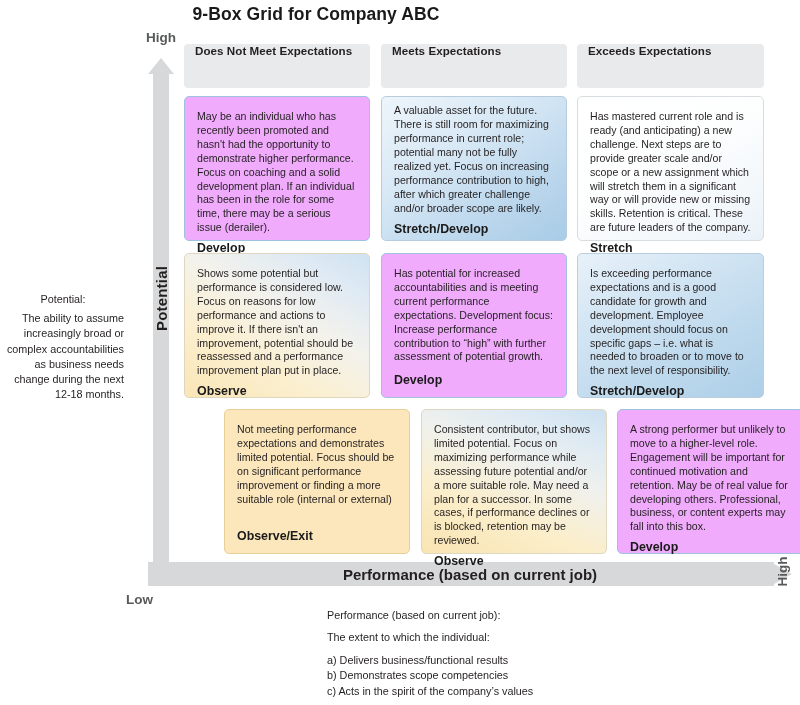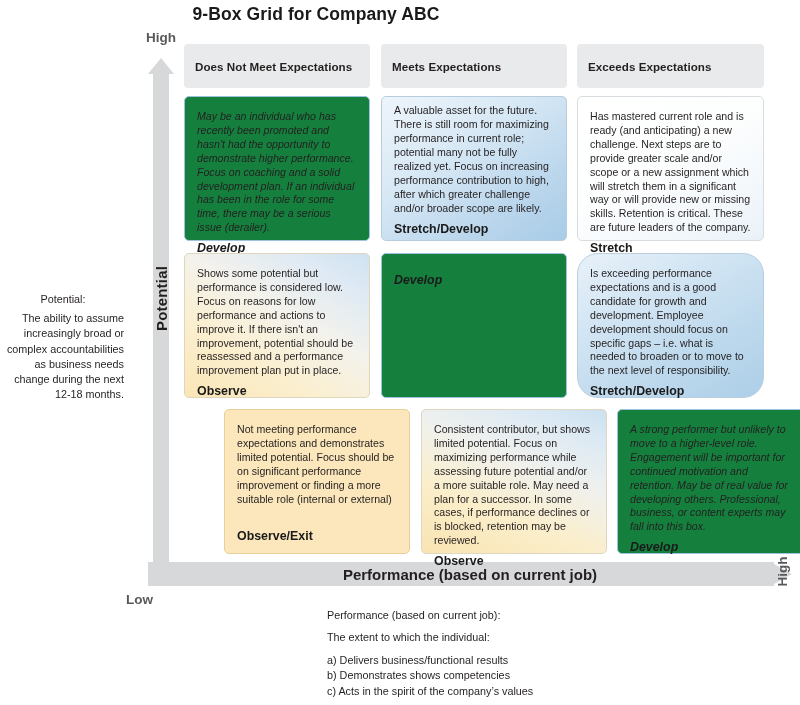--- a/index.html
+++ b/index.html
@@ -126,21 +126,21 @@
     height: 512px;
   }
   .col-header {
     position: absolute;
     top: 0;
     height: 44px;
     background: #e9eaeb;
     border-radius: 4px;
     box-sizing: border-box;
     display: flex;
-    align-items: center;
+    align-items: flex-start;
     padding-left: 11px;
     font-size: 11.6px;
     font-weight: bold;
     color: #231f20;
     letter-spacing: 0.05px;
   }
   .cell {
     position: absolute;
     width: 186px;
     height: 145px;
@@ -167,27 +167,27 @@
   
   .c0 { left: 0px; width: 186px; }
   .c1 { left: 197px; width: 186px; }
   .c2 { left: 393px; width: 187px; }
   
   .r0 { top: 52px; }
   .r1 { top: 209px; }
   .r2 { top: 365px; margin-left: 40px; }
 
   
-  .fill-blue       { background: #15803d; border-color: #9dc3e0; font-style: italic; }
+  .fill-blue       { background: #f0abfc; border-color: #9dc3e0; }
   .fill-blue-grad  { background: linear-gradient(145deg, #eef5fb 0%, #d7e8f5 38%, #b7d4eb 78%, #a9cce7 100%); border-color: #b7cddd; justify-content: center; }
   .fill-white-grad { background: linear-gradient(150deg, #ffffff 0%, #fdfefe 45%, #f2f7fb 80%, #e9f1f8 100%); border-color: #d8dde1; }
   .fill-mix-bt     { background: linear-gradient(30deg, #fae6b6 0%, #fbefcf 30%, #f3f2ec 58%, #dfeaf4 82%, #cfe2f1 100%); border-color: #dfd6bd; justify-content: space-between; }
   .fill-cream      { background: #fbe7bb; border-color: #e8d099; }
   .fill-mix-cb     { background: linear-gradient(22deg, #f9e4b2 0%, #fbeeca 32%, #f0f1ed 60%, #dbe9f4 85%, #cbe0f0 100%); border-color: #ded7c2; }
-  .fill-blue-soft  { background: linear-gradient(150deg, #e8f1f9 0%, #d4e6f4 30%, #bcd8ec 70%, #adcfe8 100%); border-color: #b9cfdf; border-radius: 21px; }
+  .fill-blue-soft  { background: linear-gradient(150deg, #e8f1f9 0%, #d4e6f4 30%, #bcd8ec 70%, #adcfe8 100%); border-color: #b9cfdf; }
 
   
   #footer {
     position: absolute;
     left: 327px;
     top: 608px;
     width: 420px;
     font-size: 10.8px;
     line-height: 15.4px;
     color: #231f20;
@@ -245,20 +245,21 @@
   <div class="cell c2 r0 fill-white-grad">
     <div class="body">Has mastered current role and is ready (and anticipating) a new challenge. Next steps are to provide greater scale and/or scope or a new assignment which will stretch them in a significant way or will provide new or missing skills. Retention is critical. These are future leaders of the company.</div>
     <div class="action">Stretch</div>
   </div>
 
   <div class="cell c0 r1 fill-mix-bt">
     <div class="body">Shows some potential but performance is considered low. Focus on reasons for low performance and actions to improve it. If there isn't an improvement, potential should be reassessed and a performance improvement plan put in place.</div>
     <div class="action">Observe</div>
   </div>
   <div class="cell c1 r1 fill-blue">
+    <div class="body">Has potential for increased accountabilities and is meeting current performance expectations. Development focus: Increase performance contribution to “high” with further assessment of potential growth.</div>
     <div class="action">Develop</div>
   </div>
   <div class="cell c2 r1 fill-blue-soft">
     <div class="body">Is exceeding performance expectations and is a good candidate for growth and development. Employee development should focus on specific gaps – i.e. what is needed to broaden or to move to the next level of responsibility.</div>
     <div class="action">Stretch/Develop</div>
   </div>
 
   <div class="cell c0 r2 fill-cream">
     <div class="body">Not meeting performance expectations and demonstrates limited potential. Focus should be on significant performance improvement or finding a more suitable role (internal or external)</div>
     <div class="action">Observe/Exit</div>
@@ -270,15 +271,15 @@
   <div class="cell c2 r2 fill-blue">
     <div class="body">A strong performer but unlikely to move to a higher-level role. Engagement will be important for continued motivation and retention. May be of real value for developing others. Professional, business, or content experts may fall into this box.</div>
     <div class="action">Develop</div>
   </div>
 </div>
 
 <div id="footer">
   <span class="f-line">Performance (based on current job):</span>
   <span class="f-line f-gap">The extent to which the individual:</span>
   <span class="f-line f-gap">a) Delivers business/functional results</span>
-  <span class="f-line">b) Demonstrates shows competencies</span>
+  <span class="f-line">b) Demonstrates scope competencies</span>
   <span class="f-line">c) Acts in the spirit of the company’s values</span>
 </div>
 
 </body></html>

